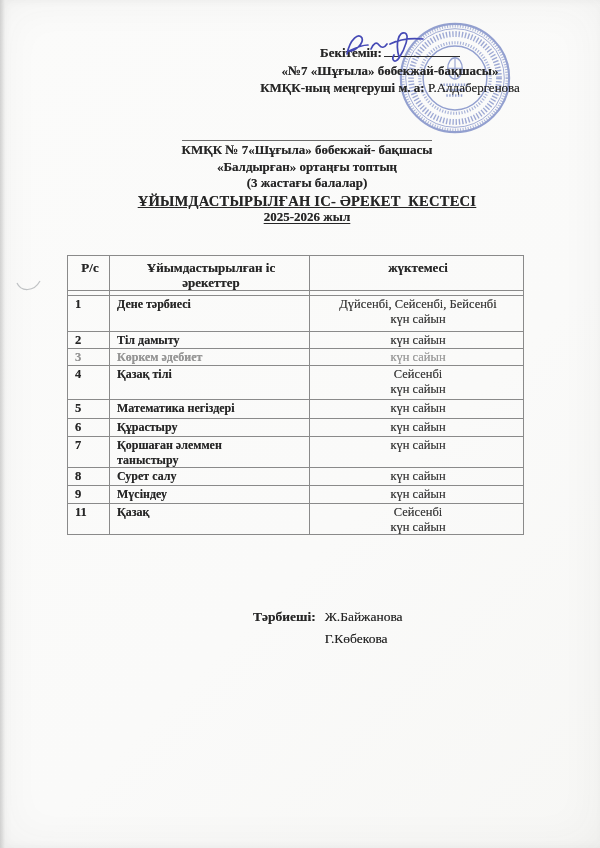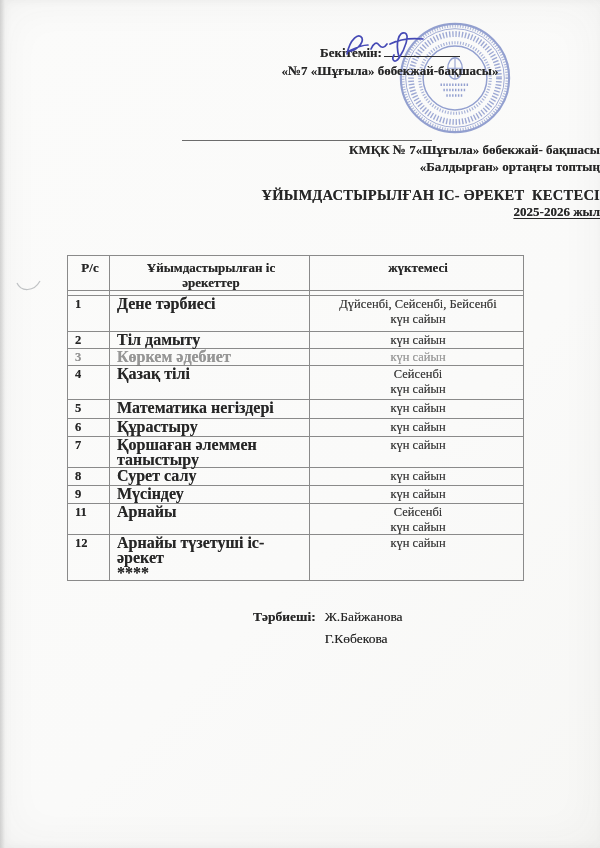--- a/index.html
+++ b/index.html
@@ -22,31 +22,31 @@
            opacity:0.8; mix-blend-mode:multiply; z-index:1; }
   .signature { position:absolute; left:337px; top:27px; width:104px; height:36px; z-index:3; }
 
   
   .approval { position:absolute; top:44px; left:180px; width:420px;
               text-align:center; font-size:13px; line-height:17.5px; z-index:2; }
   .approval .b { font-weight:bold; }
   .sig-line { display:inline-block; width:76px; border-bottom:1.4px solid #2e2e2e; height:11px; margin-left:2px; }
 
   
-  .title { position:absolute; top:140px; left:14px; right:0; text-align:right;
+  .title { position:absolute; top:140px; left:14px; right:0; text-align:center;
            font-weight:bold; font-size:13px; line-height:16.5px; z-index:2; }
   .title .overline { width:250px; margin:0 auto 1px auto; border-top:1.2px solid rgba(60,60,60,0.75); }
-  .title .t4 { font-size:14.6px; white-space:pre; letter-spacing:0.2px; margin-top:12px; }
+  .title .t4 { font-size:14.6px; white-space:pre; letter-spacing:0.2px; margin-top:1px;text-decoration:underline; }
   .title .t5 { text-decoration:underline; text-underline-offset:2px; }
 
   
   table.sched { position:absolute; left:67px; top:255px; width:456px;
                 border-collapse:collapse; table-layout:fixed; z-index:2;border-radius:10px; }
   .sched td, .sched th { border:1px solid #8a8a8a; vertical-align:top;
-        padding:1px 4px 0 7px; font-size:16px; line-height:14.6px; text-align:left; }
+        padding:1px 4px 0 7px; font-size:12px; line-height:14.6px; text-align:left; }
   .sched th { font-weight:bold; text-align:center; font-size:13px; line-height:15px;
               padding-top:4px; vertical-align:top; }
   .sched td.num { font-weight:bold; font-size:12.5px; }
   .sched td.act { font-weight:bold; }
   .sched td.load { font-size:12.5px; color:#3a3a3a;text-align:center; }
   .sched tr.spacer td { padding:0; height:5px; }
   .sched tr.faded td { color:#7a7a7a; opacity:0.78; filter:blur(0.25px); }
   .sched tr.faded td.load { color:#858585; }
 
   
@@ -77,33 +77,38 @@
       <path d="M48,72.5 h24" stroke-width="2.6" stroke-dasharray="1.5 1.5"></path>
       <path d="M51,78 h18" stroke-width="2.6" stroke-dasharray="1.5 1.5"></path>
     </g>
   </svg>
 
   <div class="approval txt">
     <div>
       <span class="b">Бекітемін:</span><span class="sig-line"></span>
     </div>
     <div class="b">«№7 «Шұғыла» бөбекжай-бақшасы»</div>
+    <div>
+      <span class="b">КМҚК-ның меңгеруші м. а:</span>
+      <span>Р.Алдабергенова</span>
+    </div>
   </div>
 
   <svg class="signature" viewBox="0 0 104 36">
     <path fill="none" stroke-width="1.7" stroke-linecap="round" stroke-linejoin="round" d="M10,27 C13,12 22,5 25,11 C27,16 18,25 12,24 C18,21 26,18 31,18
              M34,22 q4,-9 8,-4 t8,-1
              M62,30 C58,16 62,4 68,6 C73,8 68,22 62,31 C58,37 54,33 57,28
              M53,17 C63,12 76,11 86,12" stroke="#4549b5"></path>
   </svg>
 
   <div class="title txt">
     <div class="overline"></div>
     <div>КМҚК № 7«Шұғыла» бөбекжай- бақшасы</div>
     <div>«Балдырған» ортаңғы топтың</div>
+    <div>(3 жастағы балалар)</div>
     <div class="t4">ҰЙЫМДАСТЫРЫЛҒАН ІС- ӘРЕКЕТ  КЕСТЕСІ</div>
     <div class="t5">2025-2026 жыл</div>
   </div>
 
   <table class="sched txt">
     <colgroup>
         <col style="width:42px">
         <col style="width:200px">
         <col style="width:214px">
       </colgroup>
@@ -201,36 +206,26 @@
       <td class="act">
             <div>Мүсіндеу</div>
           </td>
       <td class="load">
             <div>күн сайын</div>
           </td>
     </tr>
     <tr style="height:31px">
       <td class="num">11</td>
       <td class="act">
-            <div>Арнайы</div>
+            <div>Қазақ</div>
           </td>
       <td class="load">
         <div>Сейсенбі</div>
         <div>күн сайын</div>
       </td>
-    </tr>
-    <tr style="height:32px">
-      <td class="num">12</td>
-      <td class="act">
-        <div>Арнайы түзетуші іс-әрекет</div>
-        <div>****</div>
-      </td>
-      <td class="load">
-            <div>күн сайын</div>
-          </td>
     </tr>
   </tbody>
     </table>
 
   <div class="footer txt">
     <span class="lbl">Тәрбиеші:</span>
     <span class="names">
       <div>Ж.Байжанова</div>
       <div>Г.Көбекова</div>
     </span>

